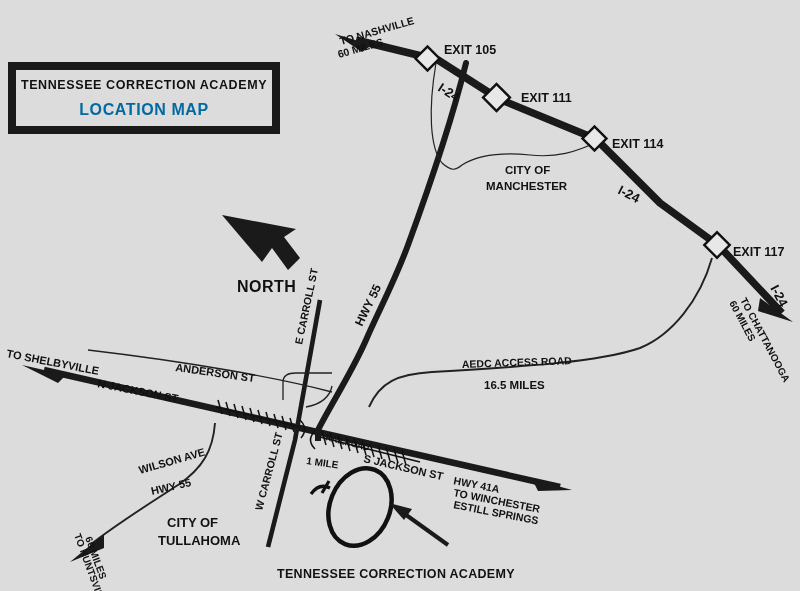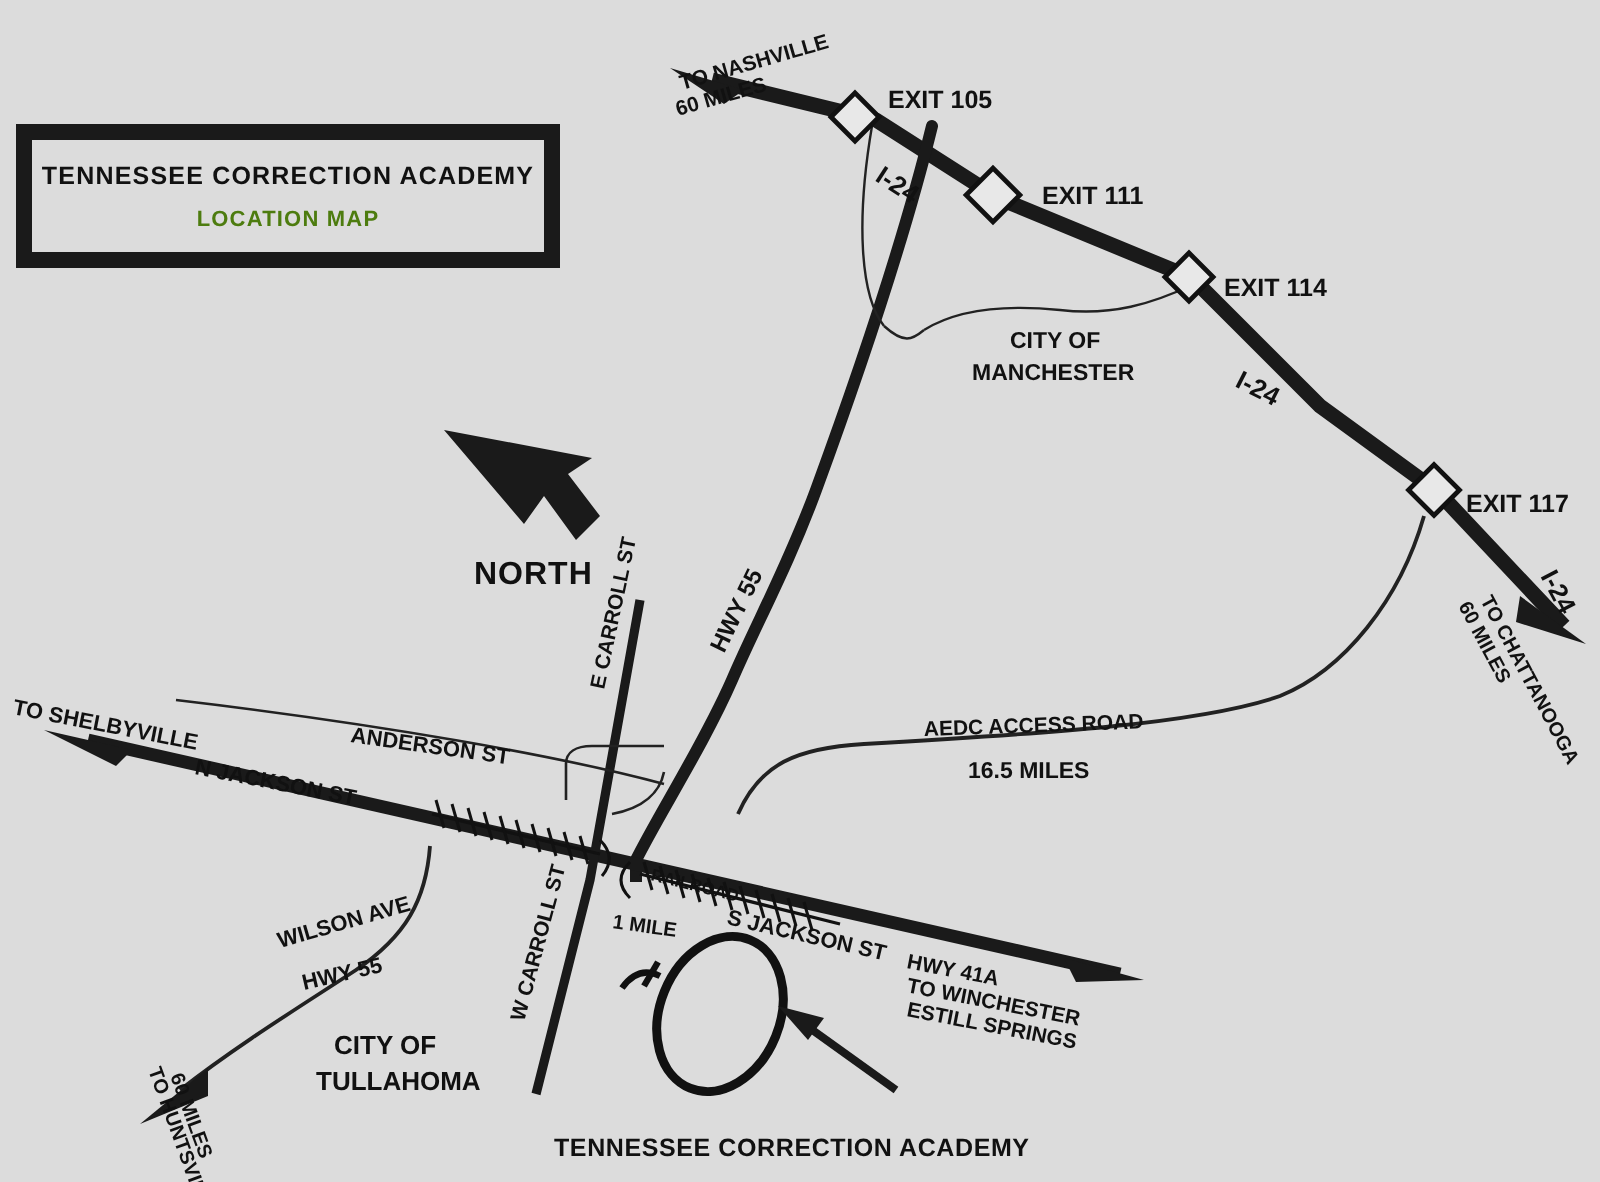--- a/index.html
+++ b/index.html
@@ -31,21 +31,21 @@
     box-sizing:border-box;
     display:flex;flex-direction:column;
     align-items:center;justify-content:center;
     gap:9px;
   }
   .title-line1{
     font-size:12.5px;font-weight:bold;letter-spacing:.6px;color:#111;
     white-space:nowrap;
   }
   .title-line2{
-    font-size:11px;font-weight:bold;letter-spacing:.6px;color:#4d7c0f;
+    font-size:16px;font-weight:bold;letter-spacing:.6px;color:#0369a1;
     white-space:nowrap;
   }
 </style>
 </head>
 <body>
 
 <div id="map-root">
 
   <svg id="map-svg" viewBox="0 0 800 591">
     <defs>

